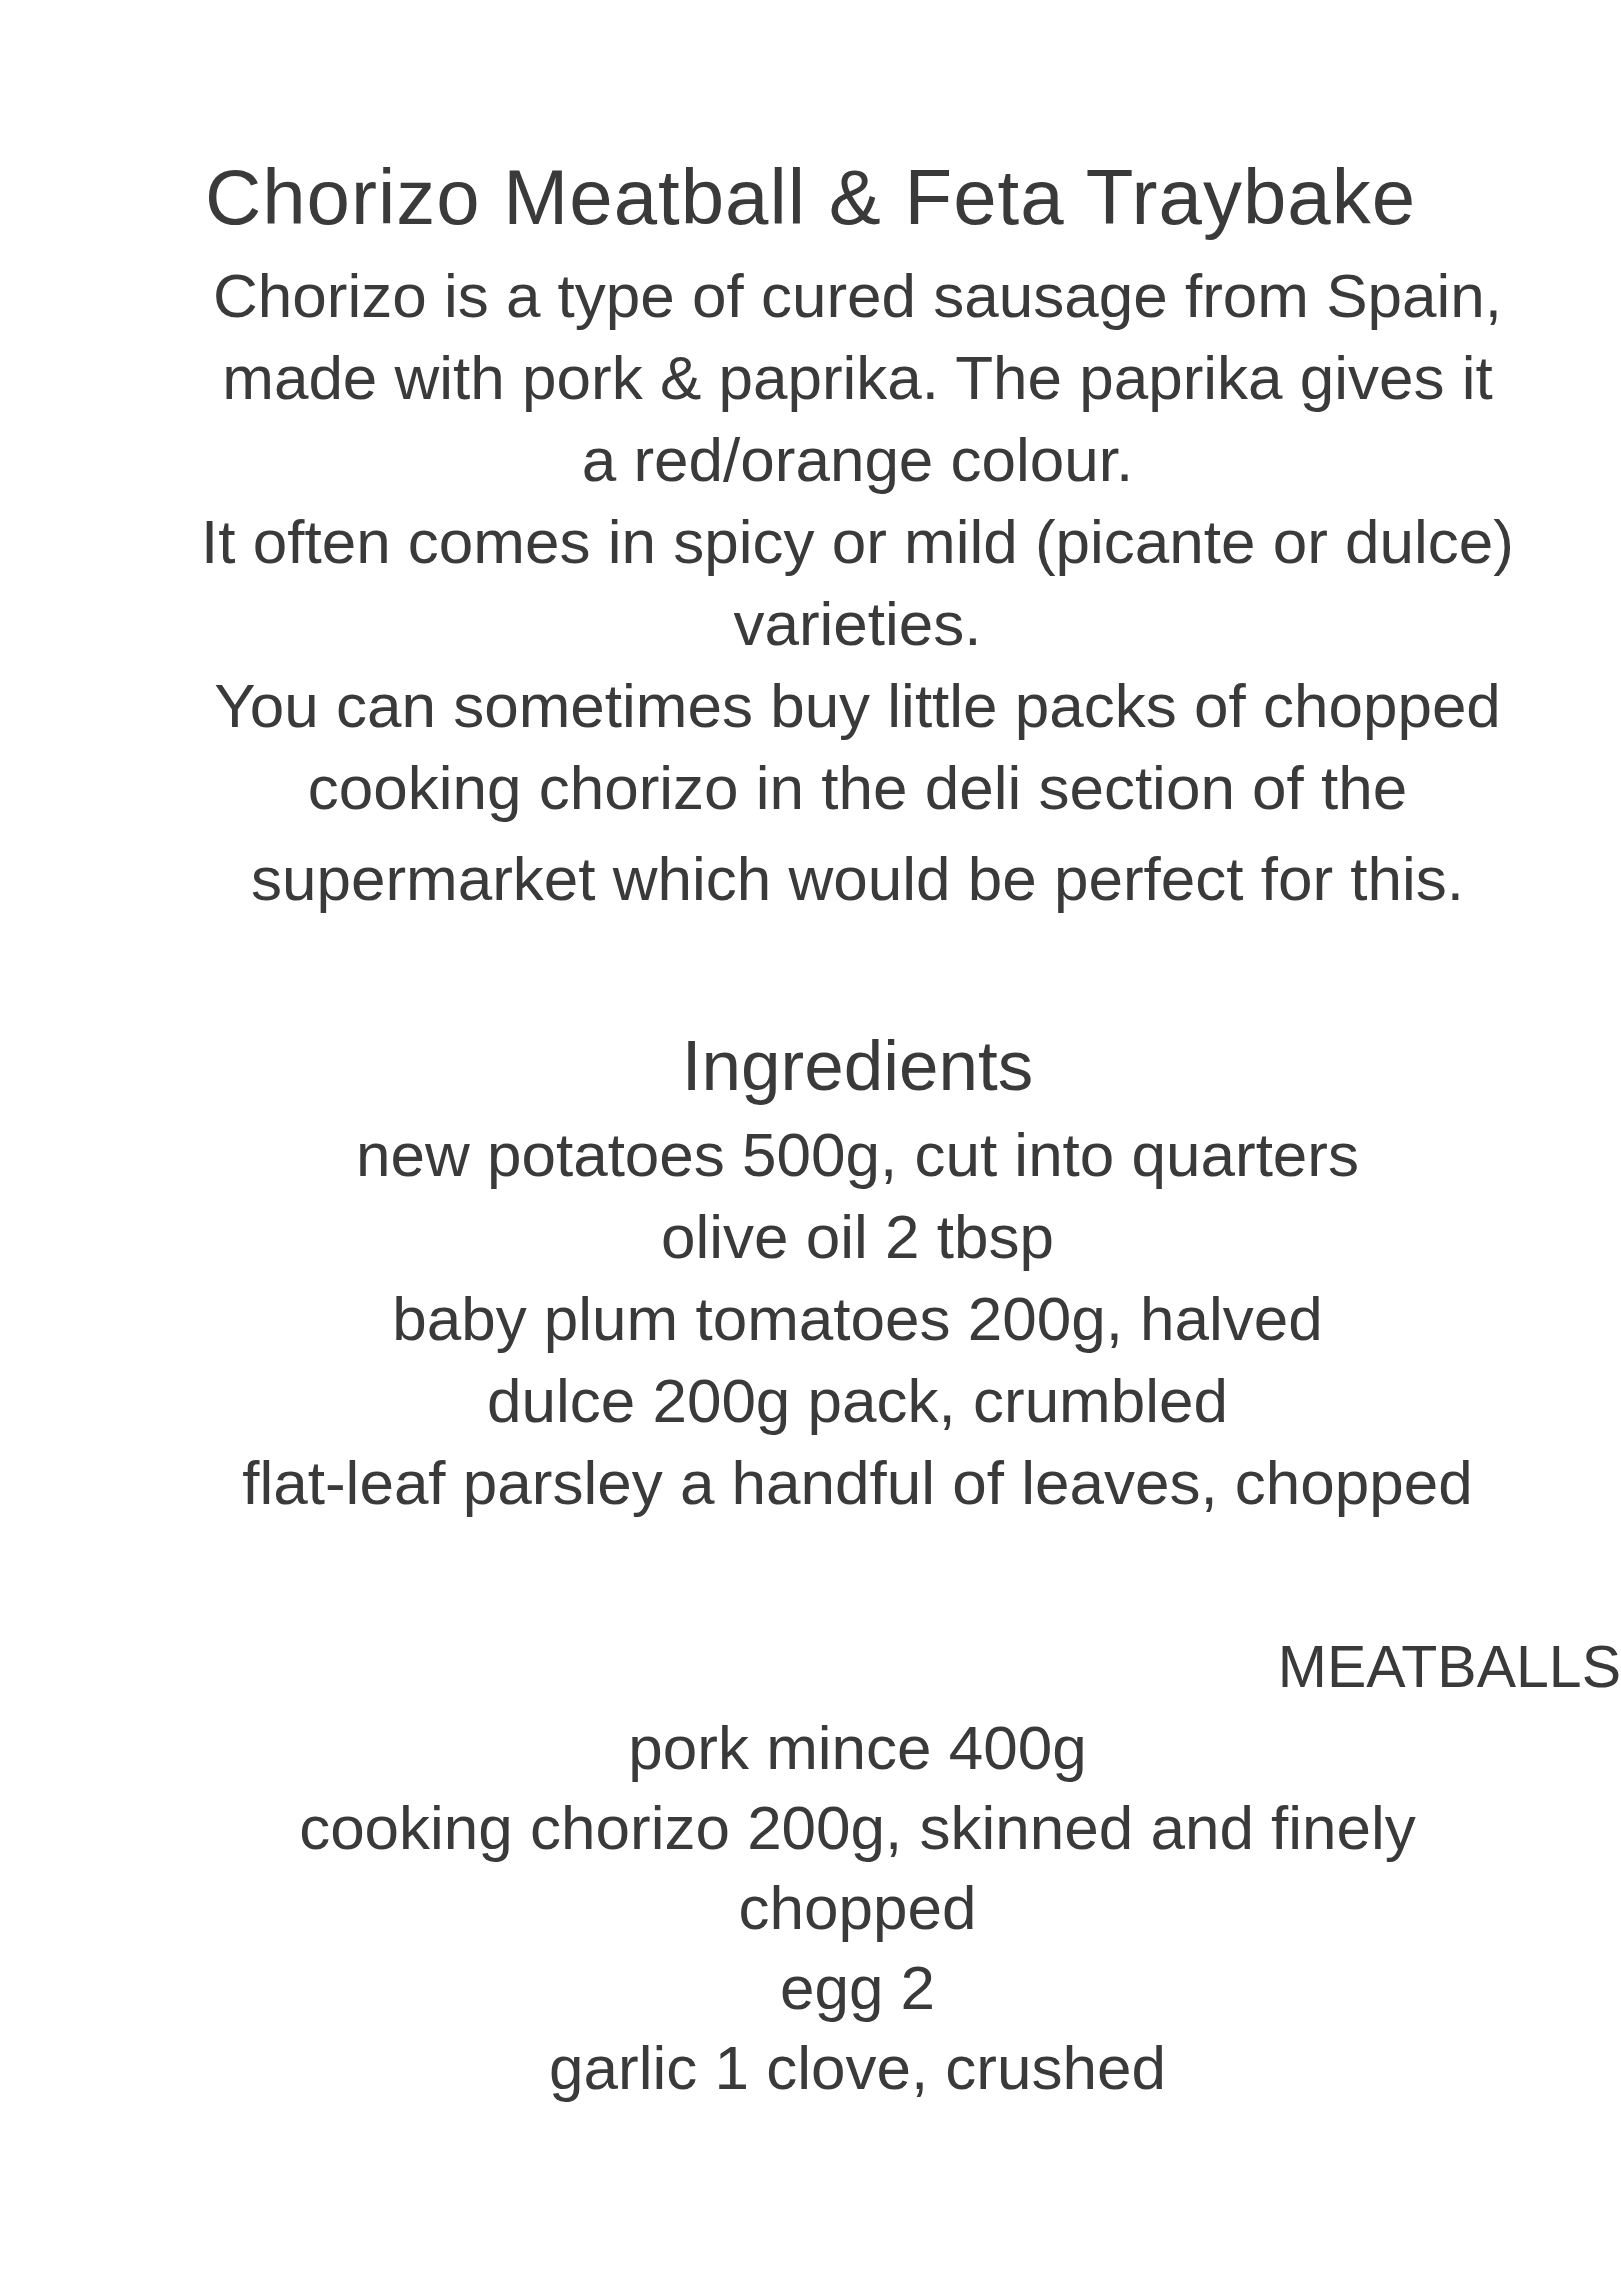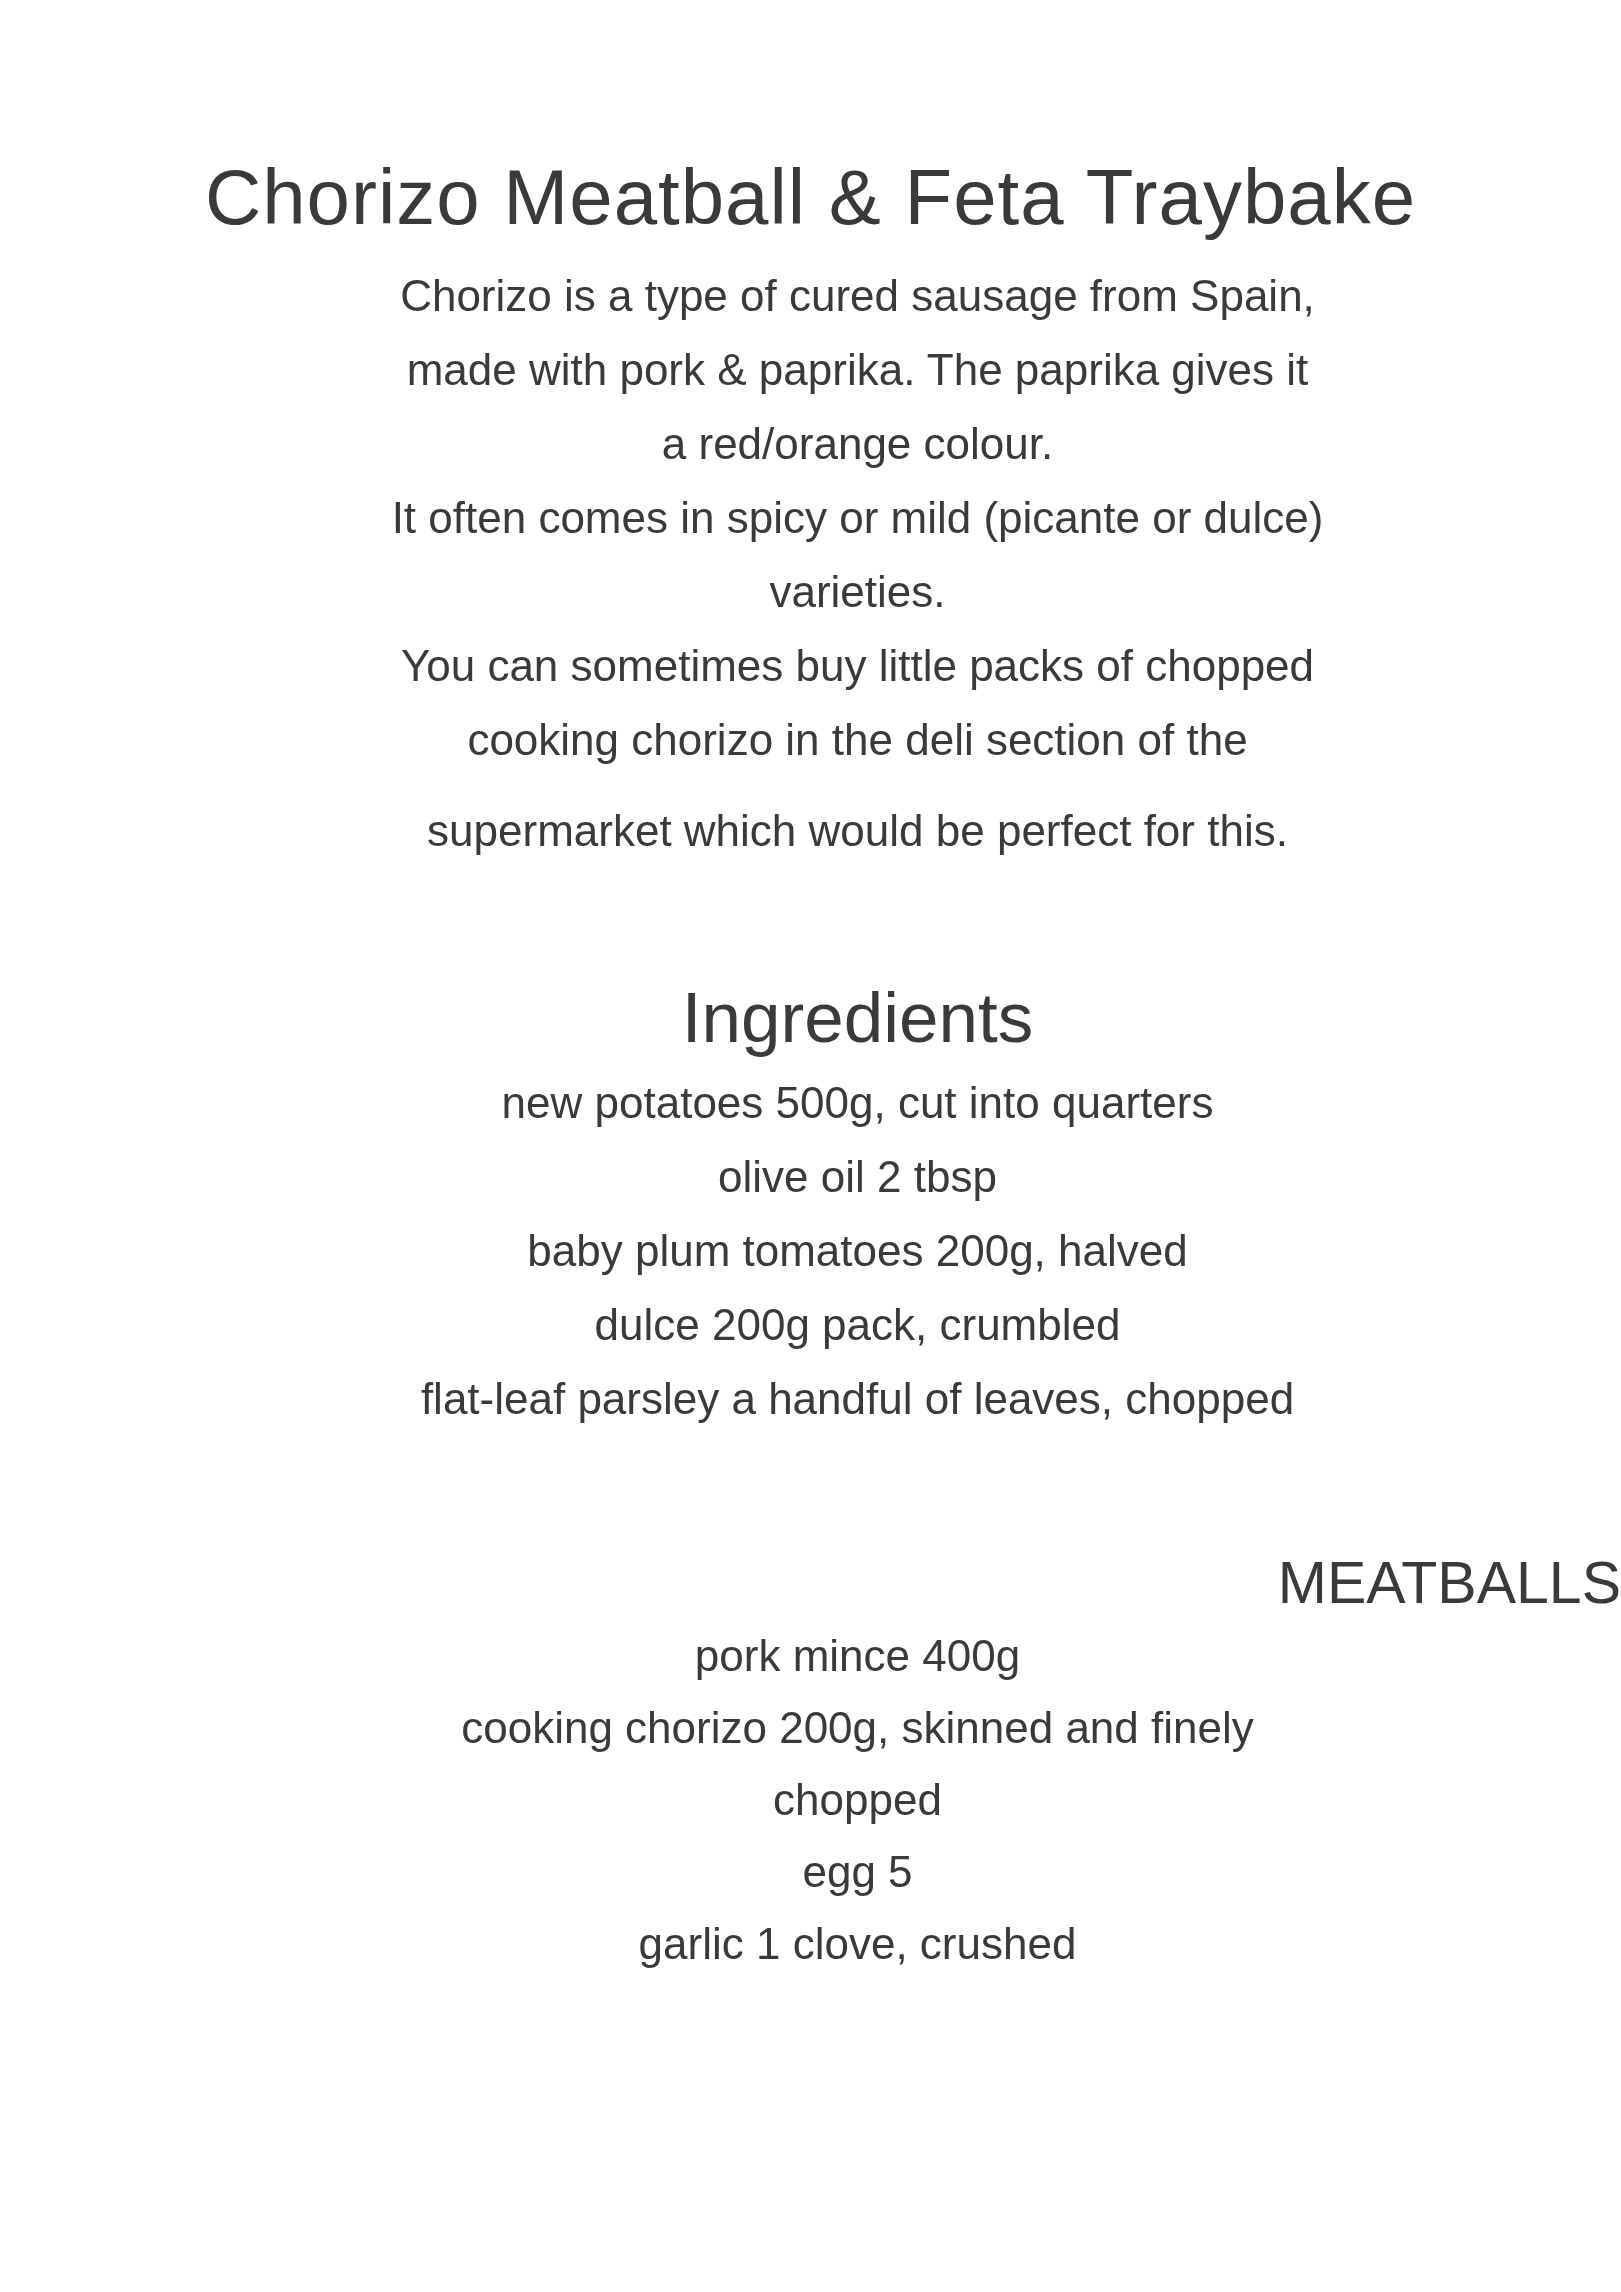--- a/index.html
+++ b/index.html
@@ -26,22 +26,22 @@
     font-weight: 400;
     letter-spacing: 1px;
   }
   
   .content {
     margin-left: 94px;
     margin-top: 19.6px;
     text-align: center;
   }
   .line {
-    margin: 0;
-    font-size: 44px;
+    margin: 8px;
+    font-size: 62px;
     line-height: 74px;
     white-space: nowrap;
   }
   .line.spaced {
     margin-top: 17.6px;
   }
   .heading-lg {
     margin: 0;
     margin-top: 106px;
     margin-bottom: 3.9px;
@@ -88,19 +88,19 @@
       <p class="line">baby plum tomatoes 200g, halved</p>
       <p class="line">dulce 200g pack, crumbled</p>
       <p class="line">flat-leaf parsley a handful of leaves, chopped</p>
     </div>
 
     <div class="section">
       <h2 class="heading-sm">MEATBALLS</h2>
       <p class="line mb-line">pork mince 400g</p>
       <p class="line mb-line">cooking chorizo 200g, skinned and finely</p>
       <p class="line mb-line">chopped</p>
-      <p class="line mb-line">egg 5</p>
+      <p class="line mb-line">egg 2</p>
       <p class="line mb-line">garlic 1 clove, crushed</p>
     </div>
 
   </div>
 </div>
 
 
 </body></html>

